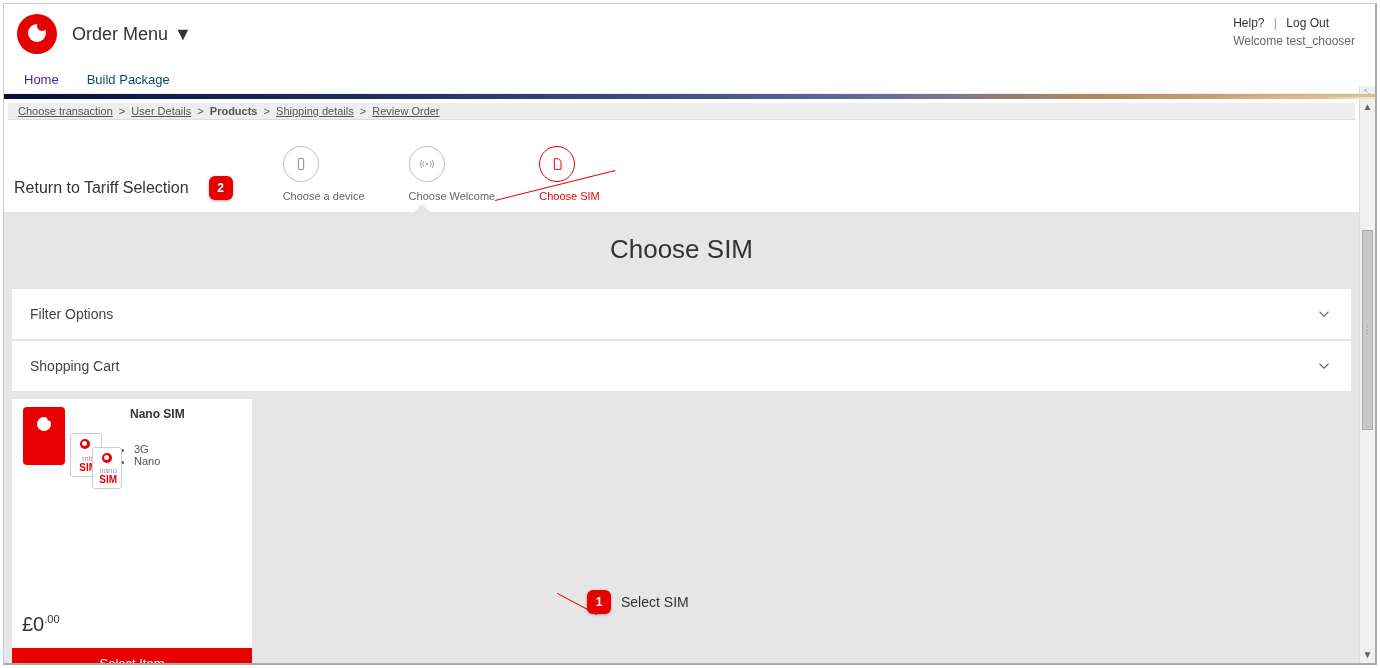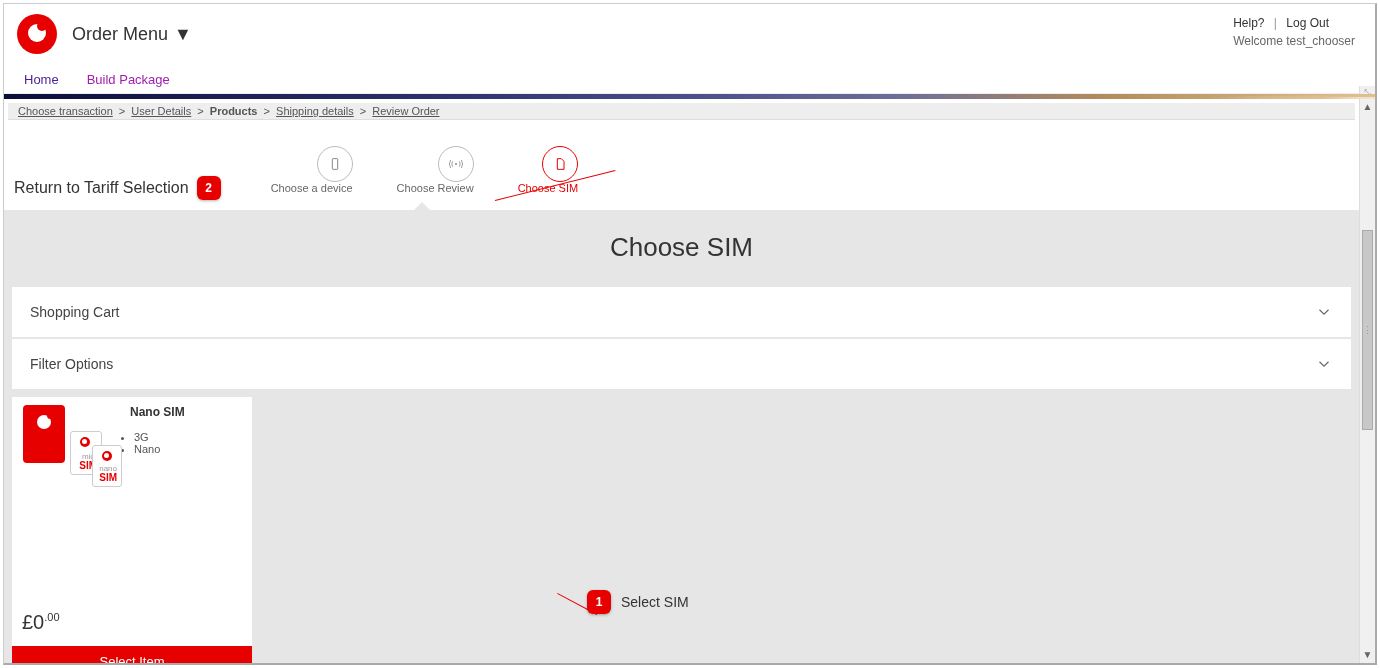--- a/index.html
+++ b/index.html
@@ -9,45 +9,45 @@
   .logo{width:40px;height:40px;border-radius:50%;background:#e60000;position:relative;margin-left:3px}
   .logo::before{content:"";position:absolute;width:18px;height:18px;border-radius:50%;background:#fff;top:10px;left:11px}
   .logo::after{content:"";position:absolute;width:10px;height:10px;border-radius:50%;background:#e60000;top:7px;left:20px}
   .main-menu{margin-left:15px;font-size:18px;color:#333;display:flex;align-items:center;gap:6px;cursor:pointer}
   .topright{position:absolute;right:20px;top:12px;text-align:left;font-size:12px;color:#333}
   .topright a{color:#333;text-decoration:none;cursor:pointer}
   .topright .sep{margin:0 6px;color:#999}
   .welcome{margin-top:4px;color:#666}
   .subnav{display:flex;gap:28px;padding:8px 20px 6px;border-bottom:1px solid #eee;font-size:13px}
   .subnav .home{color:#4c1d95}
-  .subnav .build{color:#a21caf}
+  .subnav .build{color:#0c4a6e}
   .banner{height:8px;background:linear-gradient(90deg,#0a0e3a 0%,#2a2e6a 30%,#4a4e8a 50%,#6a6e9a 65%,#b38b5a 80%,#e0c090 100%);position:relative;overflow:hidden}
   .banner::after{content:"";position:absolute;right:0;top:0;width:200px;height:8px;background:radial-gradient(ellipse at right,#fff 0%,#e0c090 20%,transparent 60%)}
   .content-scroll{position:absolute;top:95px;left:0;right:16px;bottom:0;overflow:hidden;background:#fff}
   
   .vscroll{position:absolute;top:95px;right:0;bottom:0;width:16px;background:#f0f0f0;border-left:1px solid #ddd}
   .vscroll .up,.vscroll .down{height:16px;background:#f0f0f0;text-align:center;font-size:10px;line-height:16px;color:#666}
   .vscroll .track{position:absolute;top:16px;bottom:16px;left:0;right:0}
   .vscroll .thumb{position:absolute;top:115px;left:2px;right:2px;height:200px;background:#c8c8c8;border:1px solid #aaa}
   .vscroll .grip{position:absolute;left:4px;right:4px;top:50%;height:8px;margin-top:-4px;border-top:1px solid #999;border-bottom:1px solid #999}
   .vscroll .grip::after{content:"";position:absolute;left:0;right:0;top:3px;border-top:1px solid #999}
   .resize-corner{position:absolute;right:0;top:82px;width:16px;height:13px;background:#f0f0f0;border-left:1px solid #ddd;border-bottom:1px solid #ddd;font-size:8px;text-align:center;line-height:13px;color:#888}
 
   .breadcrumb{background:#eee;font-size:11px;padding:2px 10px;margin:4px;border-bottom:1px solid #ddd}
   .breadcrumb span{color:#555}
   .breadcrumb .link{text-decoration:underline;color:#555;cursor:pointer}
   .breadcrumb .current{font-weight:bold;text-decoration:none}
   .breadcrumb .gt{margin:0 3px}
 
   .steps-row{display:flex;align-items:flex-start;padding:22px 10px 0;gap:10px;position:relative}
-  .return-wrap{display:flex;align-items:center;gap:8px;margin-top:30px}
+  .return-wrap{display:flex;align-items:center;gap:20px;margin-top:30px}
   .return-lbl{font-size:16px;color:#333}
   .marker{width:24px;height:24px;border-radius:6px;background:#e60000;color:#fff;font-size:12px;font-weight:bold;display:flex;align-items:center;justify-content:center;box-shadow:0 1px 3px rgba(0,0,0,.3)}
   .steps{display:flex;gap:44px;margin-left:40px}
-  .step{display:flex;flex-direction:column;align-items:flex-end;font-size:11px;color:#666;cursor:pointer}
+  .step{display:flex;flex-direction:column;align-items:flex-start;gap:8px;font-size:11px;color:#666;cursor:pointer}
   .step .circle{width:36px;height:36px;border:1px solid #bbb;border-radius:50%;display:flex;align-items:center;justify-content:center;color:#888}
   .step.active{color:#e60000}
   .step.active .circle{border-color:#e60000;color:#e60000}
   .step svg{width:16px;height:16px}
 
   .grey-area{background:#e6e6e6;padding:22px 0 30px;margin-top:10px;position:relative}
   .grey-area::before{content:"";position:absolute;top:-8px;left:410px;width:0;height:0;border-left:8px solid transparent;border-right:8px solid transparent;border-bottom:8px solid #e6e6e6}
   .page-title{text-align:center;font-size:26px;font-weight:300;color:#333;margin-bottom:24px}
   .accordion{background:#fff;margin:0 8px 2px;padding:16px 18px;display:flex;justify-content:space-between;align-items:center;font-size:14px;color:#444;cursor:pointer}
   .chev{width:18px;height:18px}
@@ -61,21 +61,21 @@
   .big-sim .dot{position:absolute;top:10px;left:14px;width:14px;height:14px;border-radius:50%;background:#fff}
   .big-sim .dot::after{content:"";position:absolute;top:-3px;right:-3px;width:7px;height:7px;border-radius:50%;background:#e60000}
   .small-sim{position:absolute;background:#fff;border:1px solid #ccc;border-radius:3px}
   .small-sim.a{left:50px;top:26px;width:32px;height:44px}
   .small-sim.b{left:72px;top:40px;width:30px;height:42px}
   .small-sim .sdot{position:absolute;top:5px;left:9px;width:10px;height:10px;border-radius:50%;background:#e60000}
   .small-sim .sdot::after{content:"";position:absolute;width:5px;height:5px;border-radius:50%;background:#fff;top:2px;left:2px}
   .small-sim .lbl{position:absolute;bottom:3px;right:4px;font-size:8px;text-align:right;line-height:1}
   .small-sim .lbl .top{color:#999}
   .small-sim .lbl .bot{color:#e60000;font-weight:bold;font-size:10px}
-  .card-title{font-size:12px;font-weight:bold;margin-bottom:12px;min-width:90px}
+  .card-title{font-size:12px;font-weight:bold;margin-bottom:22px;min-width:90px}
   .bullets{list-style:disc;margin-left:4px;font-size:11px;color:#555}
   .card-gap{height:100px}
   .price{font-size:20px;font-weight:300;color:#333;margin:12px 2px}
   .price .dec{font-size:11px;vertical-align:super}
   .select-btn{display:block;width:100%;background:#e60000;color:#fff;text-align:center;font-size:13px;padding:8px 16px;border:none;cursor:pointer;margin:0 -8px 0;width:calc(100% + 16px)}
 
   
   .anno-line2{position:absolute;left:491px;top:196px;width:124px;height:1px;border-top:1px solid #e60000;transform:rotate(-14deg);transform-origin:left center;pointer-events:none}
   .anno1{position:absolute;left:583px;top:586px;display:flex;align-items:center;gap:10px;pointer-events:none}
   .anno1 .txt{font-size:14px;color:#333}
@@ -137,44 +137,44 @@
           </div>
           <span>Choose a device</span>
         </div>
         <div class="step">
           <div class="circle">
             <svg viewBox="0 0 24 24">
                 <circle cx="12" cy="12" r="1.5" fill="currentColor"></circle>
                 <path d="M7 8a7 7 0 000 8M17 8a7 7 0 010 8M4 6a11 11 0 000 12M20 6a11 11 0 010 12" fill="none" stroke="currentColor" stroke-width="1.2"></path>
               </svg>
           </div>
-          <span>Choose Review</span>
+          <span>Choose Welcome</span>
         </div>
         <div class="step active">
           <div class="circle">
             <svg viewBox="0 0 24 24">
                 <path d="M8 4h6l4 4v12H8z" fill="none" stroke="currentColor" stroke-width="1.5"></path>
               </svg>
           </div>
           <span>Choose SIM</span>
         </div>
       </div>
     </div>
 
     <div class="grey-area">
       <div class="page-title">Choose SIM</div>
 
       <div class="accordion">
-        <span>Shopping Cart</span>
+        <span>Filter Options</span>
         <svg class="chev" viewBox="0 0 24 24">
             <polyline points="6 9 12 15 18 9"></polyline>
           </svg>
       </div>
       <div class="accordion">
-        <span>Filter Options</span>
+        <span>Shopping Cart</span>
         <svg class="chev" viewBox="0 0 24 24">
             <polyline points="6 9 12 15 18 9"></polyline>
           </svg>
       </div>
 
       <div class="card">
         <div class="card-header">
           <div class="sim-illust">
             <div class="big-sim">
                 <div class="dot"></div>

